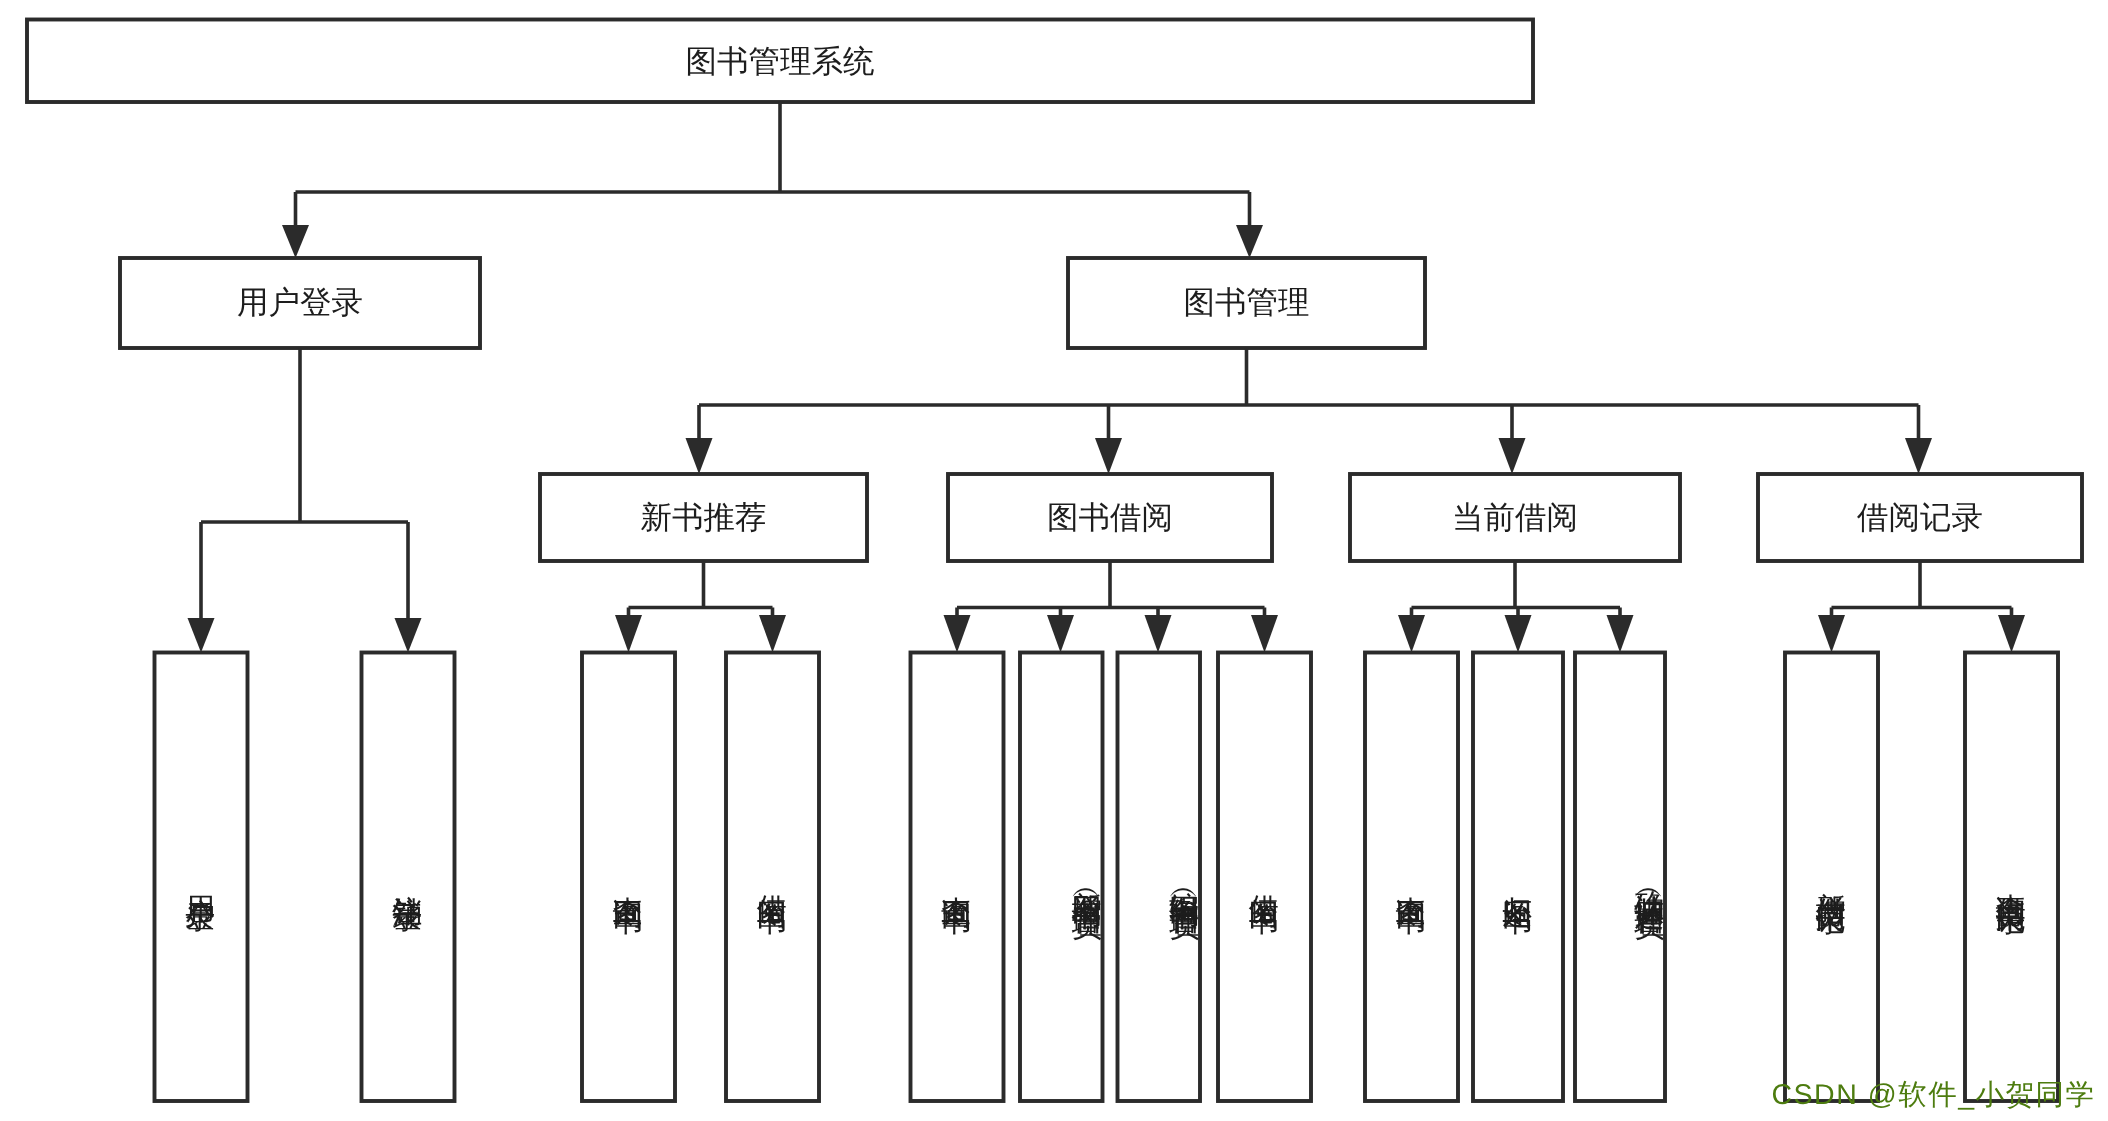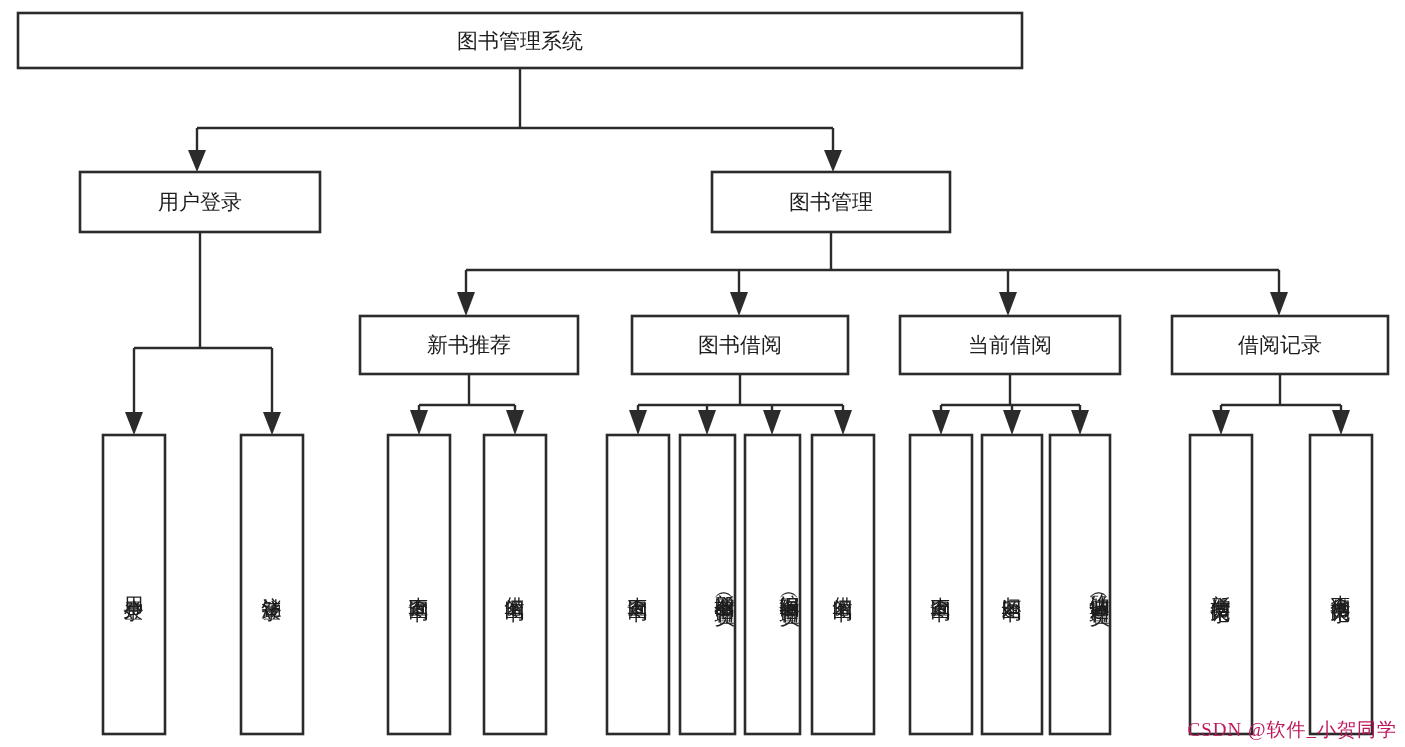--- a/index.html
+++ b/index.html
@@ -65,23 +65,23 @@
     pointer-events: none;
     user-select: none;
   }
   .leaf-label.center-v {
     align-items: center;
   }
   .watermark {
     position: absolute;
     right: 8px;
     bottom: 4px;
-    font-family: Liberation Serif, serif;
+    font-family: Liberation Sans, sans-serif;
     font-size: 19px;
-    color: #be185d;
+    color: #4d7c0f;
     letter-spacing: 1px;
     white-space: nowrap;
     user-select: none;
   }
 </style>
 </head>
 <body>
 
 <div id="diagram-root">
 

